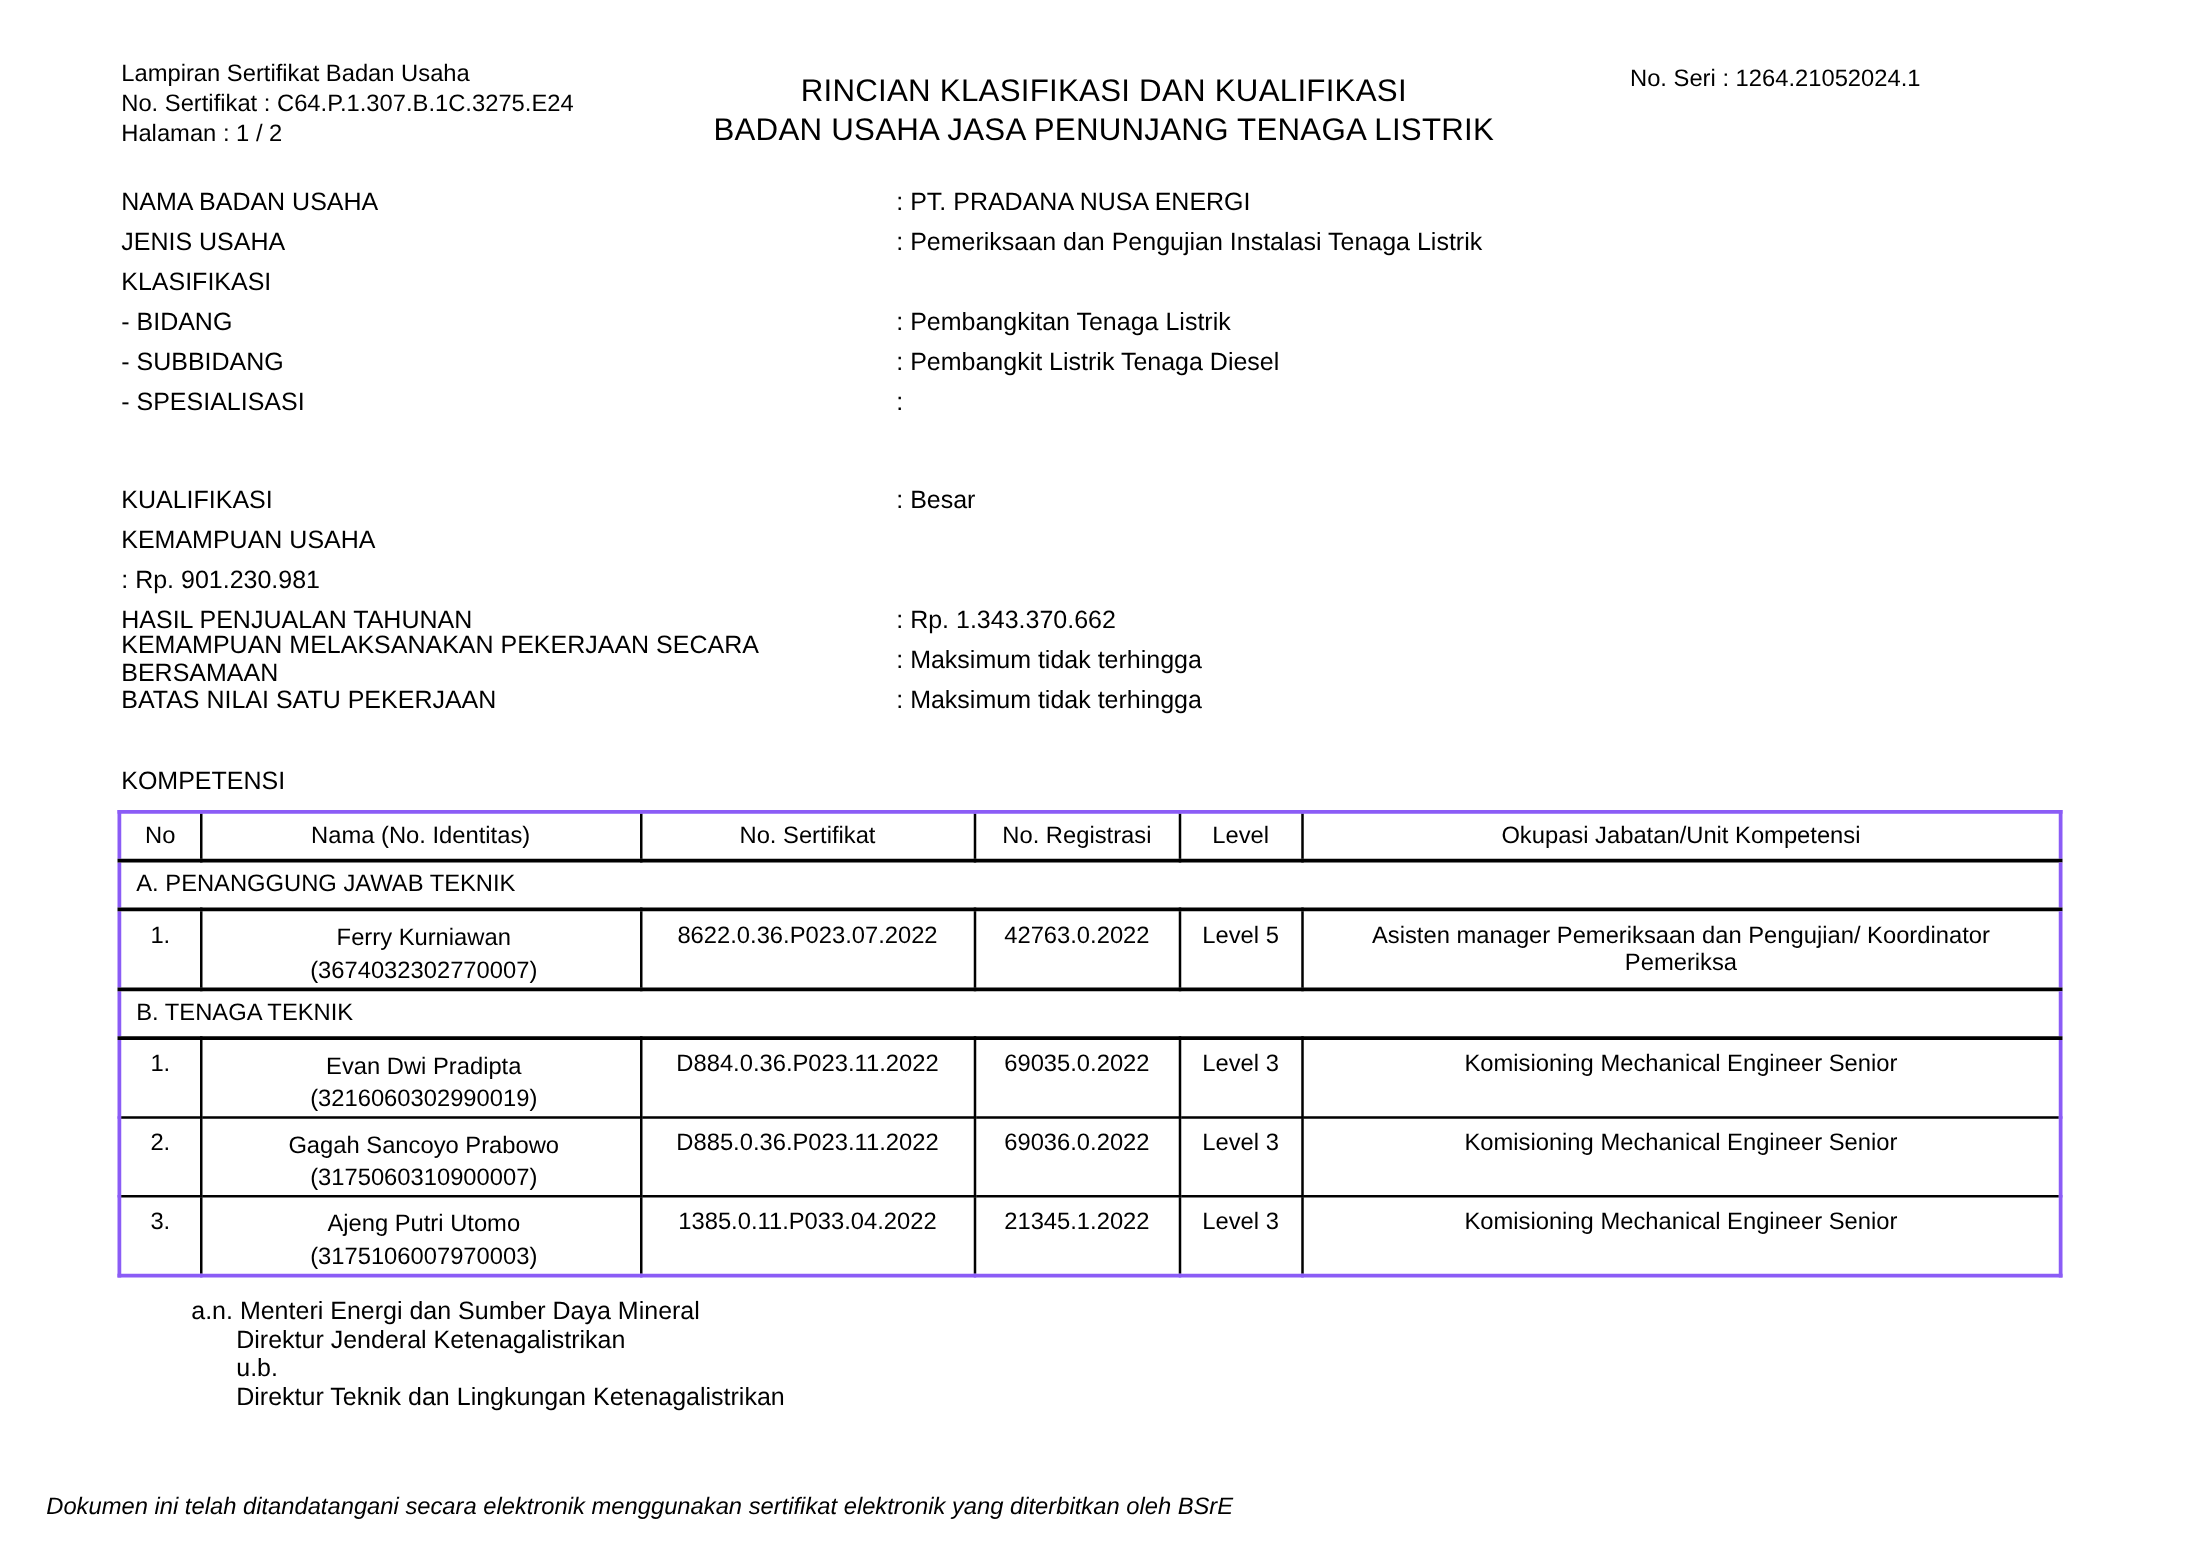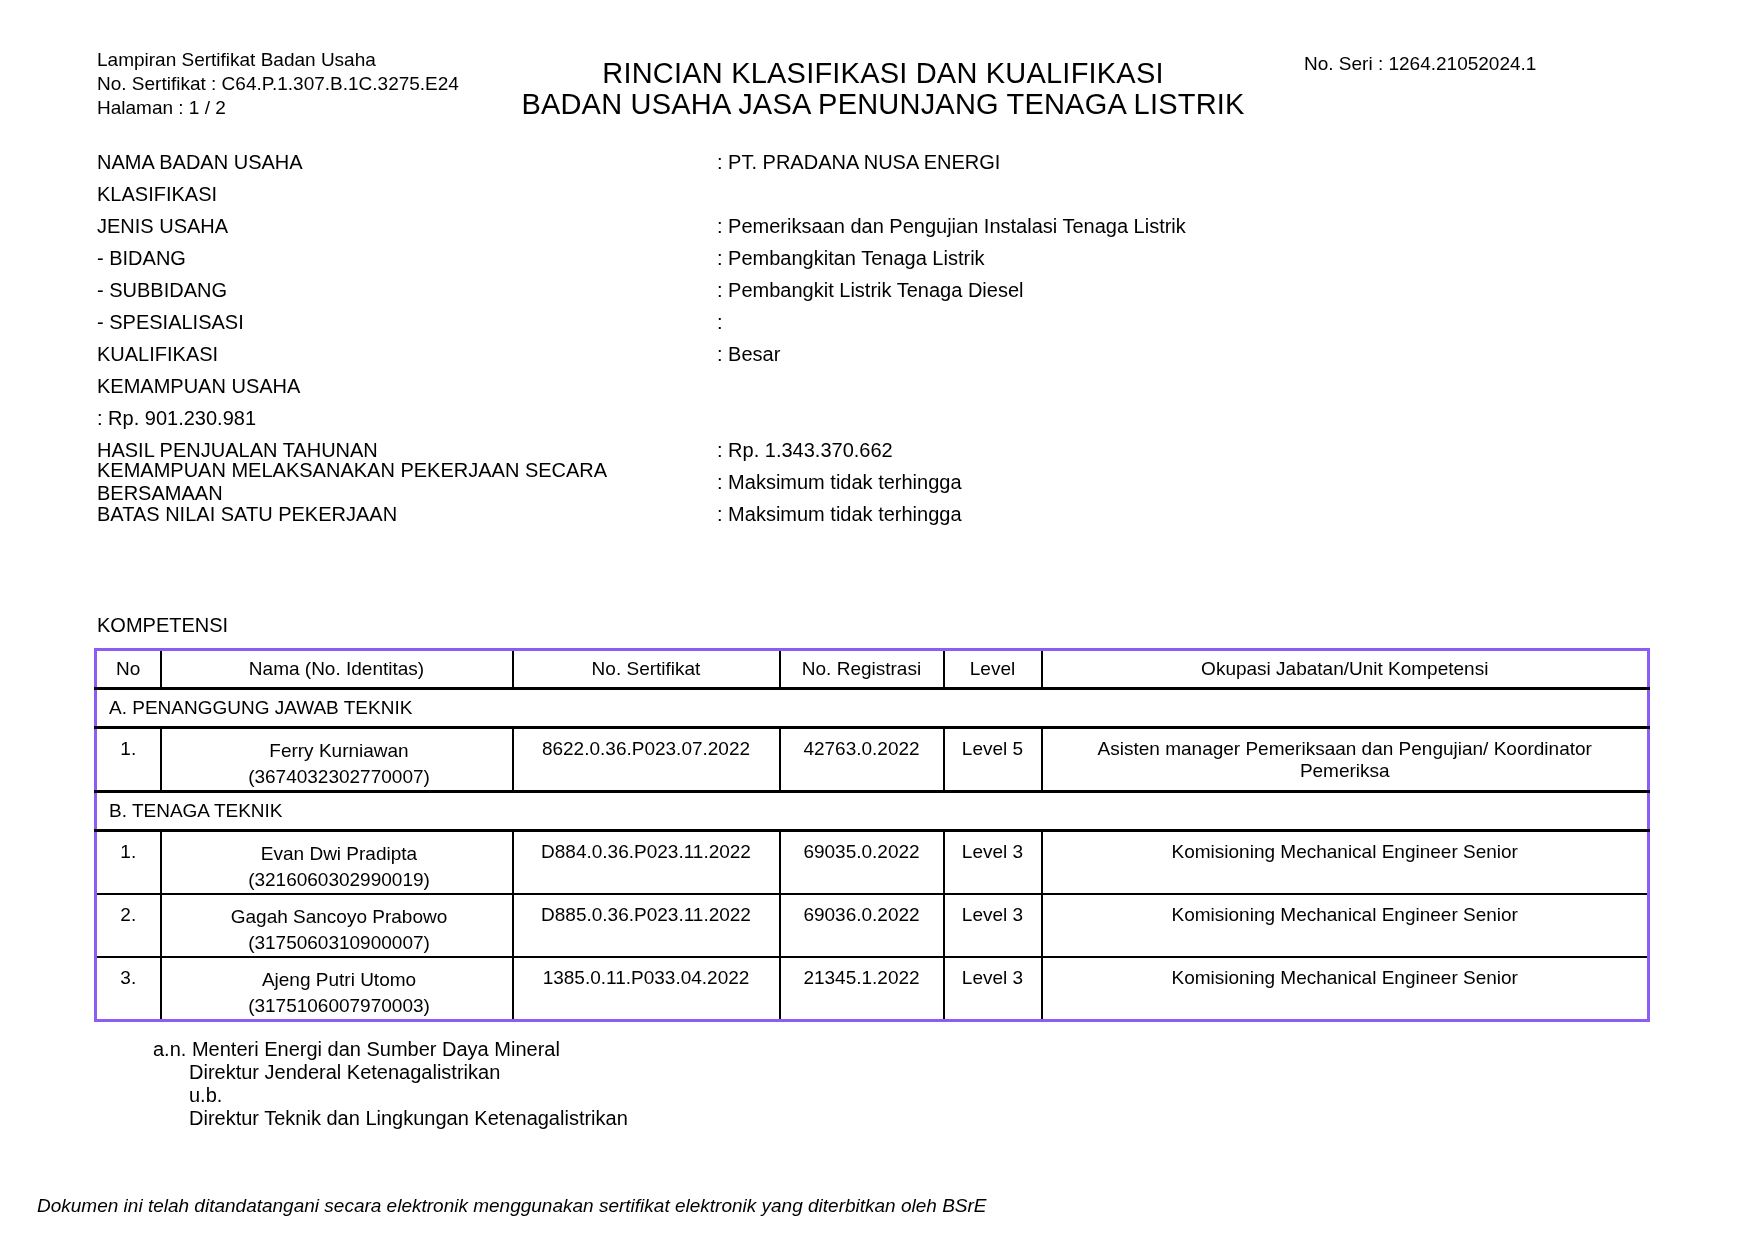--- a/index.html
+++ b/index.html
@@ -13,35 +13,35 @@
   }
 
   
   .header-left {
     position: absolute; left: 97px; top: 48px;
     font-size: 19px; line-height: 24px;
   }
   .doc-title {
     position: absolute; left: 12px; right: 0; top: 58px;
     text-align: center;
-    font-size: 29px; line-height: 31px;
+    font-size: 25px; line-height: 31px;
     letter-spacing: 0.2px;
   }
   .serial {
     position: absolute; left: 1304px; top: 53px;
     font-size: 19px;
   }
 
   
   .info {
     position: absolute; left: 97px; top: 146px; width: 1500px;
     font-size: 20px;
   }
   .info-row { display: flex; height: 32px; align-items: center; }
-  .info-row.gap-before { }
+  .info-row.gap-before { margin-top: 46px; }
   .info-label { width: 620px; flex: 0 0 620px; }
   .info-value { flex: 1; }
 
   
   .kompetensi-heading {
     position: absolute; left: 97px; top: 614px;
     font-size: 20px;
   }
   table.competency {
     position: absolute; left: 94px; top: 648px;
@@ -100,26 +100,26 @@
 </div>
 
 <div class="serial">No. Seri : 1264.21052024.1</div>
 
 <div class="info">
   <div class="info-row">
     <div class="info-label">NAMA BADAN USAHA</div>
     <div class="info-value">: PT. PRADANA NUSA ENERGI</div>
   </div>
   <div class="info-row">
+    <div class="info-label">JENIS USAHA</div>
+    <div class="info-value">: Pemeriksaan dan Pengujian Instalasi Tenaga Listrik</div>
+  </div>
+  <div class="info-row">
     <div class="info-label">KLASIFIKASI</div>
     <div class="info-value"></div>
-  </div>
-  <div class="info-row">
-    <div class="info-label">JENIS USAHA</div>
-    <div class="info-value">: Pemeriksaan dan Pengujian Instalasi Tenaga Listrik</div>
   </div>
   <div class="info-row">
     <div class="info-label">- BIDANG</div>
     <div class="info-value">: Pembangkitan Tenaga Listrik</div>
   </div>
   <div class="info-row">
     <div class="info-label">- SUBBIDANG</div>
     <div class="info-value">: Pembangkit Listrik Tenaga Diesel</div>
   </div>
   <div class="info-row">

